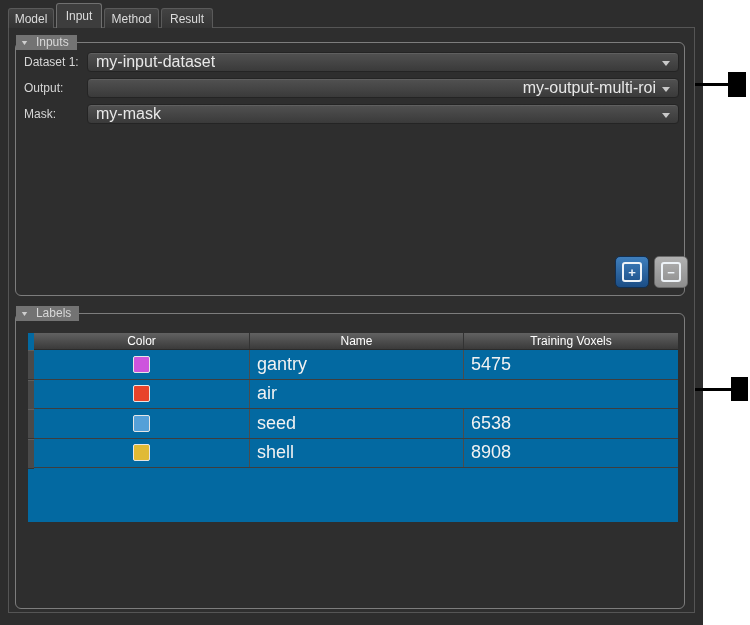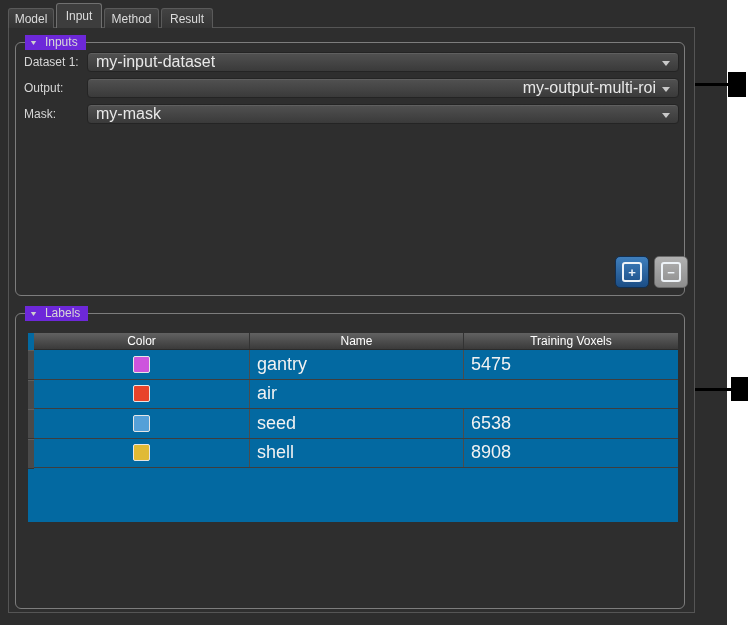--- a/index.html
+++ b/index.html
@@ -1,36 +1,36 @@
 <!DOCTYPE html>
 <html><head>
 <meta charset="utf-8">
 <style>
   html,body{margin:0;padding:0;}
   body{width:750px;height:625px;background:#ffffff;font-family:"Liberation Sans",sans-serif;overflow:hidden;}
   .stage{position:relative;width:750px;height:625px;background:#ffffff;overflow:hidden;}
 
   
-  .panel{position:absolute;left:0;top:0;width:703px;height:625px;background:#2d2d2d;padding-left:24px;}
+  .panel{position:absolute;left:0;top:0;width:703px;height:625px;background:#2d2d2d;}
 
   
   .tab{position:absolute;top:8px;height:20px;box-sizing:border-box;
        background:linear-gradient(#434343,#343434);
        border:1px solid #5a5a5a;border-bottom:none;border-radius:3px 3px 0 0;
        color:#dcdcdc;font-size:12px;display:flex;align-items:center;justify-content:center;
        z-index:2;cursor:default;}
   .tab.active{top:3px;height:25px;background:#3d3d3d;border-color:#707070;z-index:4;}
 
   
   .pane{position:absolute;left:8px;top:27px;width:687px;height:586px;box-sizing:border-box;
         border:1px solid #555555;background:#2e2e2e;z-index:1;}
 
   
   .groupbox{position:absolute;box-sizing:border-box;border:1px solid #7d7d7d;border-radius:6px;}
-  .group-title{position:absolute;top:-8px;left:9px;height:15px;background:#6d28d9;
+  .group-title{position:absolute;top:-8px;left:0;height:15px;background:#737373;
                padding:0 8px 0 5px;display:flex;align-items:flex-start;gap:8px;
                color:#d8d8d8;font-size:12px;line-height:15px;white-space:nowrap;}
   .collapse-icon{font-size:7px;color:#cfcfcf;transform:scaleX(1.3);}
 
   
   .field-label{position:absolute;left:8px;height:20px;line-height:20px;color:#d6d6d6;font-size:12px;white-space:nowrap;}
   .combo{position:absolute;left:71px;width:592px;height:20px;box-sizing:border-box;
          border-radius:4px;border:1px solid #242424;
          background:linear-gradient(#515151,#3a3a3a);
          box-shadow:inset 0 1px 0 rgba(255,255,255,0.09);

